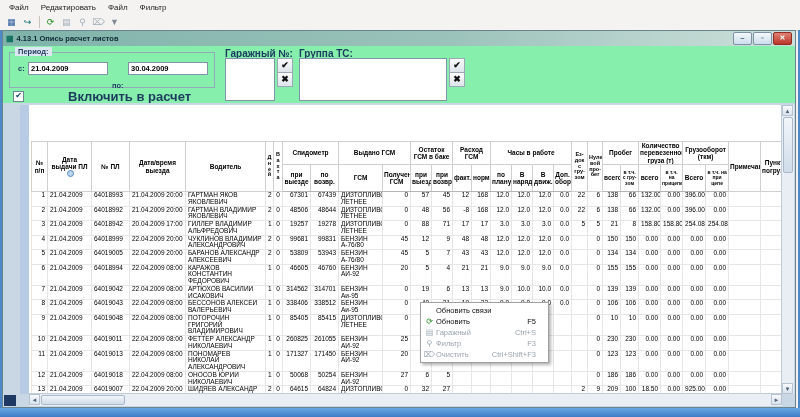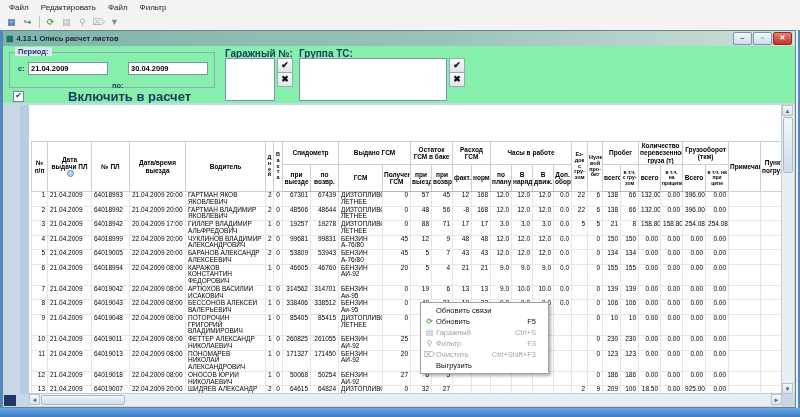--- a/index.html
+++ b/index.html
@@ -642,18 +642,14 @@
       <div class="cmi disabled">
         <span class="ic" style="color: rgb(154, 168, 180);">⚲</span>
         <span class="lb2">Фильтр</span>
         <span class="sc">F3</span>
       </div>
       <div class="cmi disabled">
         <span class="ic" style="color: rgb(154, 168, 180);">⌦</span>
         <span class="lb2">Очистить</span>
         <span class="sc">Ctrl+Shift+F3</span>
       </div>
-      <div class="cmi">
-        <span class="ic"></span>
-        <span class="lb2">Выгрузить</span>
-      </div>
     </div>
 </div>
 
 </body></html>

